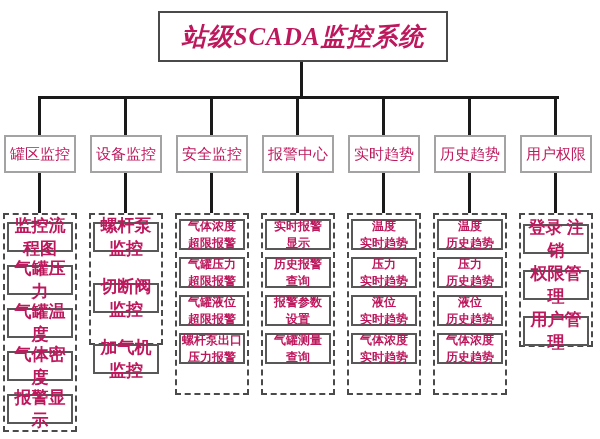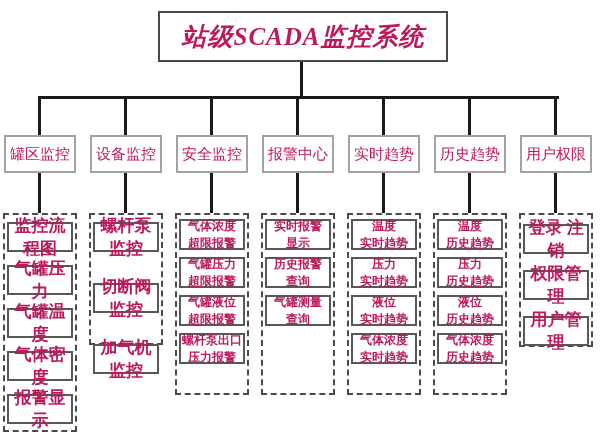--- a/index.html
+++ b/index.html
@@ -146,20 +146,24 @@
   <div class="group gC" style="left:261px;">
     <div class="node n2">
         <span class="lbl">实时报警
 显示</span>
       </div>
     <div class="node n2">
         <span class="lbl">历史报警
 查询</span>
       </div>
     <div class="node n2">
+        <span class="lbl">报警参数
+设置</span>
+      </div>
+    <div class="node n2">
         <span class="lbl">气罐测量
 查询</span>
       </div>
   </div>
 
   <div class="group gC" style="left:347px;">
     <div class="node n2">
         <span class="lbl">温度
 实时趋势</span>
       </div>

